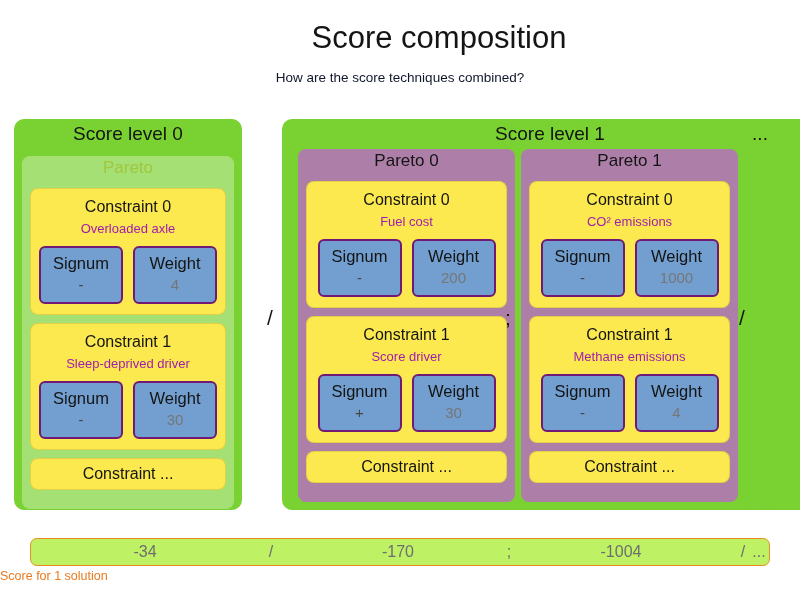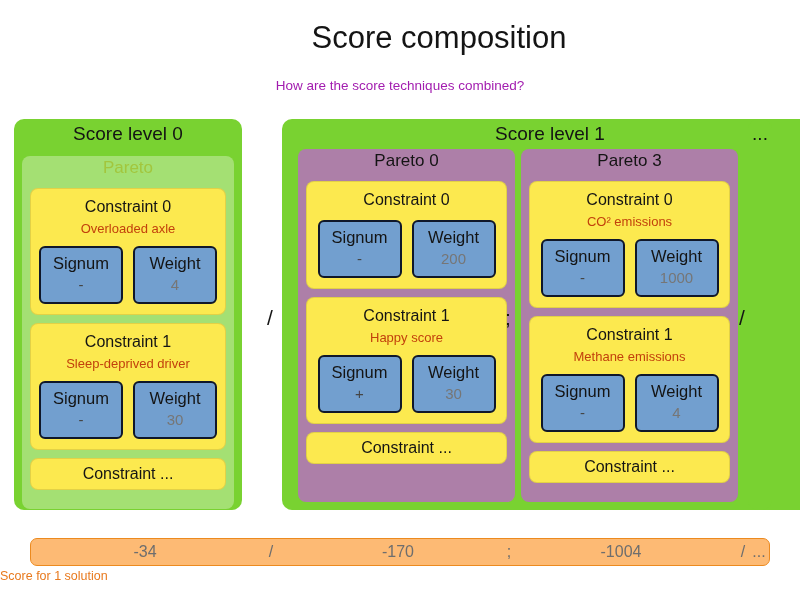--- a/index.html
+++ b/index.html
@@ -1,50 +1,50 @@
 <!DOCTYPE html>
 <html><head>
 <meta charset="utf-8">
 <style>
   html,body{margin:0;padding:0;}
   body{width:800px;height:600px;background:#ffffff;font-family:"Liberation Sans",sans-serif;position:relative;overflow:hidden;}
 
   .title{position:absolute;top:20px;left:0;width:100%;text-align:center;font-size:31px;color:#141414;padding-left:39px;}
-  .subtitle{position:absolute;top:70px;left:0;width:100%;text-align:center;font-size:13.5px;color:#a21caf;margin-top:8px;}
+  .subtitle{position:absolute;top:70px;left:0;width:100%;text-align:center;font-size:13.5px;color:#0f172a;}
 
   .level{position:absolute;top:119px;height:391px;background:#79d231;border-radius:10px;}
   #level0{left:14px;width:228px;}
   #level1{left:282px;width:536px;}
   #level-more{left:748px;width:24px;}
   .level-header{height:30px;line-height:30px;text-align:center;font-size:19px;color:#141414;}
 
   .pareto{height:353px;border-radius:8px;}
   .pareto-light{margin:7px 8px;background:rgba(255,255,255,0.32);}
   .purple-row{display:flex;gap:6px;padding:0 16px;}
   .pareto-purple{background:#ad7fa8;width:217px;}
   .pareto-header{height:24px;line-height:24px;text-align:center;font-size:17px;color:#141414;}
   .pareto-header.light{color:#a2c63d;}
 
   .constraint{margin:8px;background:#fce94f;border:1px solid rgba(0,0,0,0.10);border-radius:8px;padding:6px 0 10px;}
   .c-title{text-align:center;font-size:16px;color:#141414;line-height:24px;}
-  .c-sub{text-align:center;font-size:13px;color:#c2410c;line-height:19px;}
+  .c-sub{text-align:center;font-size:13px;color:#a21caf;line-height:19px;}
   .blue-row{display:flex;justify-content:center;gap:10px;margin-top:8px;}
-  .blue-box{width:84px;height:58px;background:#729fcf;border:2px solid #0f172a;border-radius:6px;box-sizing:border-box;text-align:center;}
+  .blue-box{width:84px;height:58px;background:#729fcf;border:2px solid #701a75;border-radius:6px;box-sizing:border-box;text-align:center;}
   .b-label{font-size:16.5px;color:#141414;line-height:24px;margin-top:3px;}
   .b-value{font-size:15px;color:#454545;line-height:20px;}
   .b-value.weight{color:#767676;}
   .constraint.more{padding:4px 0;}
   .constraint.more .c-title{line-height:22px;}
 
   .sep{position:absolute;top:306px;font-size:21px;color:#141414;text-align:center;}
   #sep-l01{left:258px;width:24px;}
   #sep-p01{left:497px;width:22px;}
   #sep-l1m{left:730px;width:24px;}
 
-  .score-bar{position:absolute;left:30px;top:538px;width:740px;height:28px;background:#fdba74;border:1px solid #ec8a1f;border-radius:7px;box-sizing:border-box;}
+  .score-bar{position:absolute;left:30px;top:538px;width:740px;height:28px;background:#bef264;border:1px solid #ec8a1f;border-radius:7px;box-sizing:border-box;}
   .score-bar span{position:absolute;top:0;line-height:26px;font-size:16px;color:#6e6e6e;text-align:center;}
   #sb-l0{left:0;width:228px;}
   #sb-s1{left:228px;width:24px;}
   #sb-p0{left:258px;width:218px;}
   #sb-s2{left:470px;width:16px;}
   #sb-p1{left:481px;width:218px;}
   #sb-s3{left:700px;width:24px;}
   #sb-more{left:716px;width:24px;}
   .caption{position:absolute;top:569px;left:0;width:100%;text-align:left;font-size:12.5px;color:#e8791d;}
 </style>
@@ -99,54 +99,55 @@
 
 <div class="level" id="level1">
   <div class="level-header">Score level 1</div>
   <div class="purple-row">
 
     <div class="pareto pareto-purple">
       <div class="pareto-header">Pareto 0</div>
 
       <div class="constraint">
         <div class="c-title">Constraint 0</div>
+        <div class="c-sub">Fuel cost</div>
         <div class="blue-row">
           <div class="blue-box">
             <div class="b-label">Signum</div>
             <div class="b-value">-</div>
           </div>
           <div class="blue-box">
             <div class="b-label">Weight</div>
             <div class="b-value weight">200</div>
           </div>
         </div>
       </div>
 
       <div class="constraint">
         <div class="c-title">Constraint 1</div>
-        <div class="c-sub">Happy score</div>
+        <div class="c-sub">Score driver</div>
         <div class="blue-row">
           <div class="blue-box">
             <div class="b-label">Signum</div>
             <div class="b-value">+</div>
           </div>
           <div class="blue-box">
             <div class="b-label">Weight</div>
             <div class="b-value weight">30</div>
           </div>
         </div>
       </div>
 
       <div class="constraint more">
         <div class="c-title">Constraint ...</div>
       </div>
     </div>
 
     <div class="pareto pareto-purple">
-      <div class="pareto-header">Pareto 3</div>
+      <div class="pareto-header">Pareto 1</div>
 
       <div class="constraint">
         <div class="c-title">Constraint 0</div>
         <div class="c-sub">CO² emissions</div>
         <div class="blue-row">
           <div class="blue-box">
             <div class="b-label">Signum</div>
             <div class="b-value">-</div>
           </div>
           <div class="blue-box">

